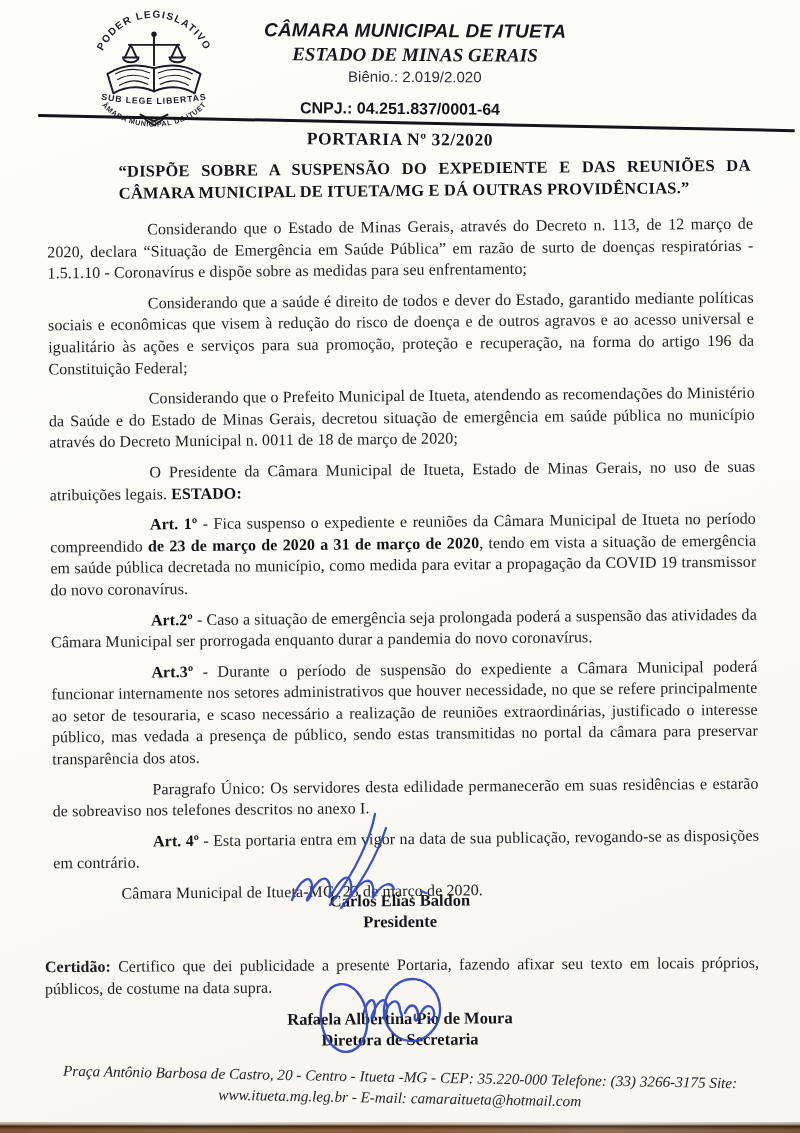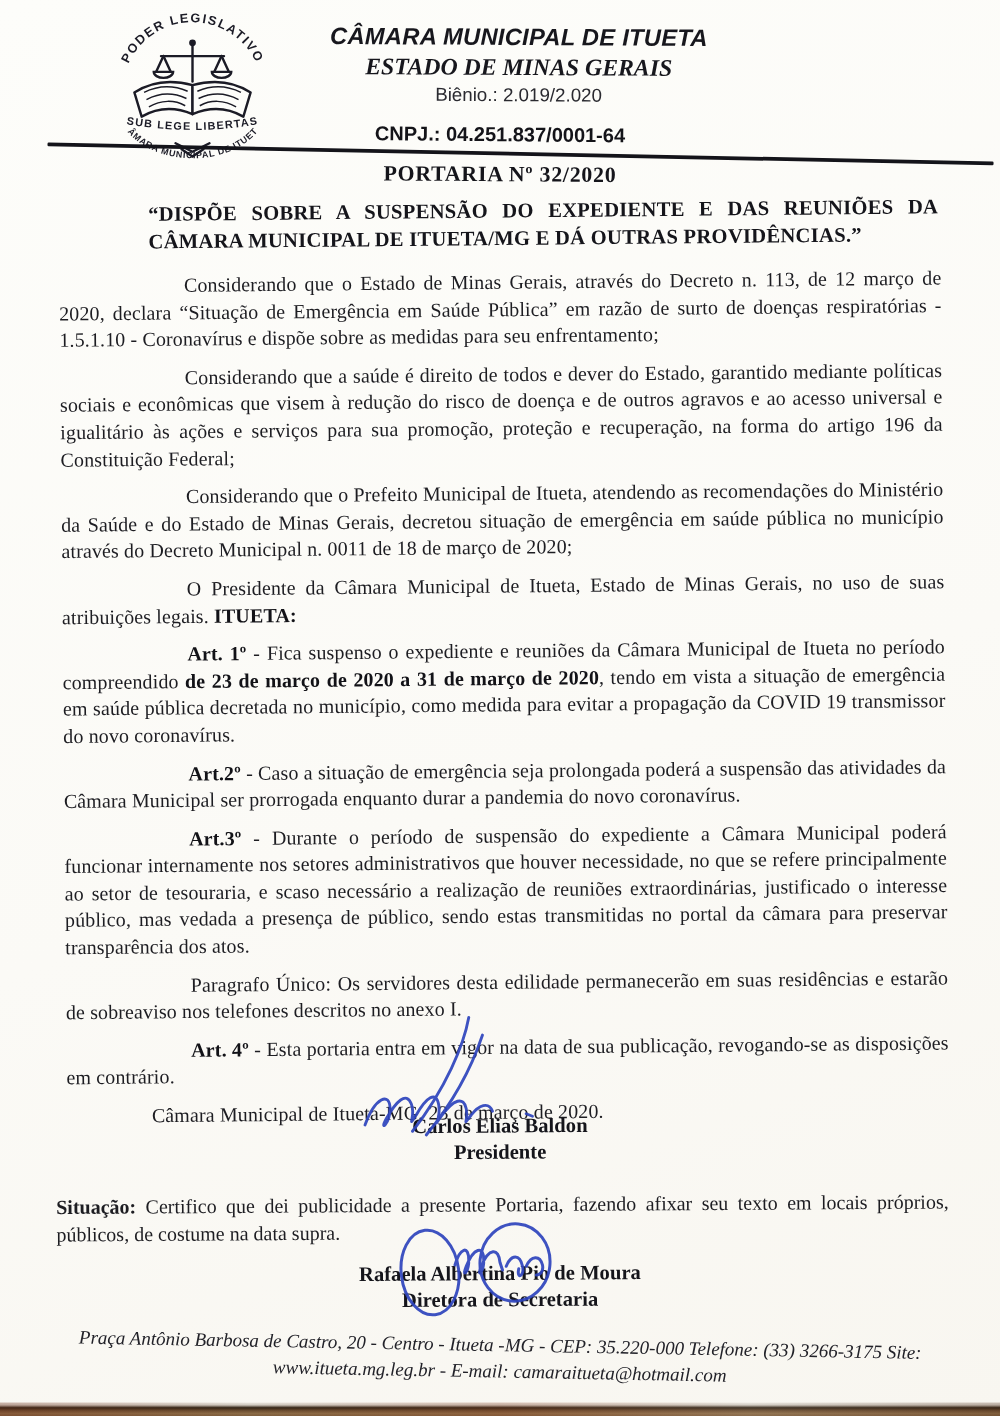--- a/index.html
+++ b/index.html
@@ -109,21 +109,21 @@
   <div class="cnpj">CNPJ.: 04.251.837/0001-64</div>
   <div class="rule"></div>
   <div class="doc-number">PORTARIA Nº 32/2020</div>
 
   <div class="body-flow">
     <p class="doc-title">“DISPÕE SOBRE A SUSPENSÃO DO EXPEDIENTE E DAS REUNIÕES DA CÂMARA MUNICIPAL DE ITUETA/MG E DÁ OUTRAS PROVIDÊNCIAS.”</p>
     <div>
         <p class="bp ind"><span>Considerando que o Estado de Minas Gerais, através do Decreto n. 113, de 12 março de 2020, declara “Situação de Emergência em Saúde Pública” em razão de surto de doenças respiratórias - 1.5.1.10 - Coronavírus e dispõe sobre as medidas para seu enfrentamento;</span></p>
         <p class="bp ind"><span>Considerando que a saúde é direito de todos e dever do Estado, garantido mediante políticas sociais e econômicas que visem à redução do risco de doença e de outros agravos e ao acesso universal e igualitário às ações e serviços para sua promoção, proteção e recuperação, na forma do artigo 196 da Constituição Federal;</span></p>
         <p class="bp ind"><span>Considerando que o Prefeito Municipal de Itueta, atendendo as recomendações do Ministério da Saúde e do Estado de Minas Gerais, decretou situação de emergência em saúde pública no município através do Decreto Municipal n. 0011 de 18 de março de 2020;</span></p>
-        <p class="bp ind"><span>O Presidente da Câmara Municipal de Itueta, Estado de Minas Gerais, no uso de suas atribuições legais. </span><b>ITUETA:</b></p>
+        <p class="bp ind"><span>O Presidente da Câmara Municipal de Itueta, Estado de Minas Gerais, no uso de suas atribuições legais. </span><b>ESTADO:</b></p>
         <p class="bp ind"><b>Art. 1º</b><span> - Fica suspenso o expediente e reuniões da Câmara Municipal de Itueta no período compreendido </span><b>de 23 de março de 2020 a 31 de março de 2020</b><span>, tendo em vista a situação de emergência em saúde pública decretada no município, como medida para evitar a propagação da COVID 19 transmissor do novo coronavírus.</span></p>
         <p class="bp ind"><b>Art.2º</b><span> - Caso a situação de emergência seja prolongada poderá a suspensão das atividades da Câmara Municipal ser prorrogada enquanto durar a pandemia do novo coronavírus.</span></p>
         <p class="bp ind"><b>Art.3º</b><span> - Durante o período de suspensão do expediente a Câmara Municipal poderá funcionar internamente nos setores administrativos que houver necessidade, no que se refere principalmente ao setor de tesouraria, e scaso necessário a realização de reuniões extraordinárias, justificado o interesse público, mas vedada a presença de público, sendo estas transmitidas no portal da câmara para preservar transparência dos atos.</span></p>
         <p class="bp ind"><span>Paragrafo Único: Os servidores desta edilidade permanecerão em suas residências e estarão de sobreaviso nos telefones descritos no anexo I.</span></p>
         <p class="bp ind"><b>Art. 4º</b><span> - Esta portaria entra em vigor na data de sua publicação, revogando-se as disposições em contrário.</span></p>
       </div>
     <p class="date-line">Câmara Municipal de Itueta-MG, 23 de março de 2020.</p>
   </div>
 
   <svg class="sig-svg sig1" viewBox="0 0 172 108" aria-hidden="true">
@@ -132,21 +132,21 @@
       <path d="M 108 20 C 100 44 86 72 63 100"></path>
       <path d="M 14 92 C 22 70 34 65 34 79 C 34 91 25 98 31 87 C 39 73 47 65 51 75 C 55 85 47 96 55 84 C 63 70 71 64 73 76 C 75 88 67 96 75 85 C 85 71 93 69 95 79 C 97 89 91 94 99 84 C 105 76 113 73 116 81"></path>
       <path d="M 143 83 l 5 2"></path>
     </g>
   </svg>
   <div class="sig-block sig-block-1">
     <div>Carlos Elias Baldon</div>
     <div>Presidente</div>
   </div>
 
-  <p class="certidao"><b>Situação:</b><span> Certifico que dei publicidade a presente Portaria, fazendo afixar seu texto em locais próprios, públicos, de costume na data supra.</span></p>
+  <p class="certidao"><b>Certidão:</b><span> Certifico que dei publicidade a presente Portaria, fazendo afixar seu texto em locais próprios, públicos, de costume na data supra.</span></p>
 
   <svg class="sig-svg sig2" viewBox="0 0 166 98" aria-hidden="true">
     <g stroke="#2e44bd" stroke-width="2.4" fill="none" stroke-linecap="round" opacity=".92">
       <ellipse cx="38" cy="50" rx="23" ry="34" transform="rotate(-7 38 50)"></ellipse>
       <ellipse cx="106" cy="42" rx="28" ry="31" transform="rotate(5 106 42)"></ellipse>
       <path d="M 58 44 C 62 30 69 28 69 40 C 69 50 63 55 67 45 C 73 30 81 28 81 40 C 81 50 75 55 79 45 C 85 30 93 30 94 42 L 96 48"></path>
       <path d="M 99 45 c 4 -10 11 -10 13 0 c 2 8 -5 11 -3 2"></path>
       <path d="M 115 45 c 4 -9 11 -9 13 -1 c 1 5 -2 8 -5 8"></path>
     </g>
   </svg>

